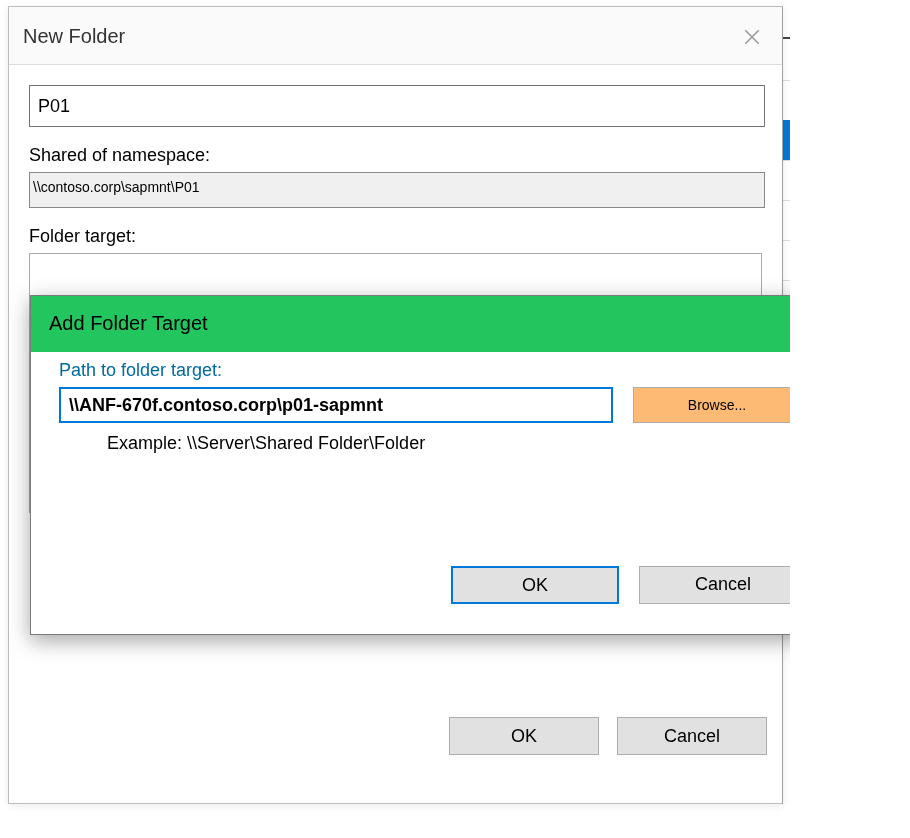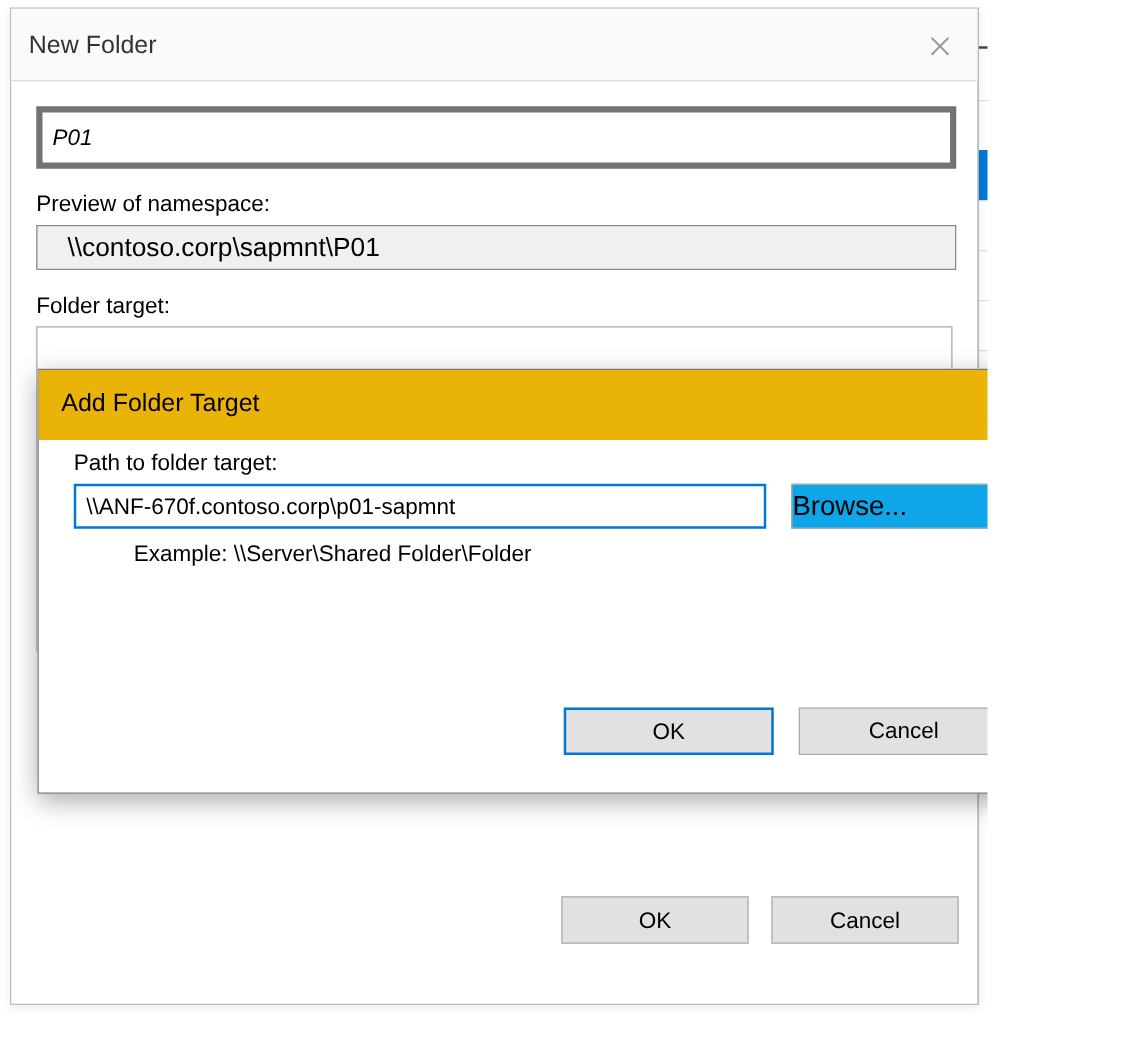--- a/index.html
+++ b/index.html
@@ -94,34 +94,33 @@
     padding: 20px 20px 0 20px;
   }
   .field-label {
     font-size: 18px;
     color: #000;
     margin-bottom: 6px;
   }
   .text-input {
     width: 736px;
     height: 36px;
-    border: 5px solid #737373;
+    border: 1px solid #737373;
     background: #fff;
     padding: 20px 8px;
     font-size: 18px;
     color: #000;
-    font-style: italic;
   }
   .text-readonly {
     width: 736px;
     height: 36px;
     border: 1px solid #888;
     background: #f0f0f0;
-    padding: 6px 24px;
-    font-size: 21px;
+    padding: 6px 3px;
+    font-size: 14px;
     color: #000;
     overflow: hidden;
     white-space: nowrap;
   }
   .gap { height: 18px; }
 
   .targets-list {
     height: 260px;
     border: 1px solid #aaa;
     background: #fff;
@@ -149,21 +148,21 @@
     top: 295px;
     width: 800px;
     height: 340px;
     background: #fff;
     border: 1px solid #7a7a7a;
     box-shadow: 0 6px 20px rgba(0,0,0,0.35);
   }
   .dialog2 .titlebar {
     position: relative;
     height: 56px;
-    background: #eab308;
+    background: #22c55e;
   }
   .dialog2 .title-text {
     position: absolute;
     left: 18px;
     top: 16px;
     font-size: 20px;
     color: #000;
   }
   .dialog2 .close-x {
     position: absolute;
@@ -184,45 +183,46 @@
     right: 28px;
     top: 62px;
     bottom: 0;
   }
   .d2-path {
     position: relative;
     margin-top: 2px;
   }
   .d2-path-label {
     font-size: 18px;
-    color: #000000;
+    color: #0369a1;
     margin-bottom: 6px;
   }
   .d2-path-row {
     display: flex;
     align-items: center;
     gap: 20px;
   }
   .d2-input {
     width: 554px;
     height: 36px;
     border: 2px solid #0078d7;
     background: #fff;
     padding: 4px 8px;
     font-size: 18px;
     color: #000;
+    font-weight: bold;
   }
   .d2-browse {
     width: 168px;
     height: 36px;
-    background: #0ea5e9;
+    background: #fdba74;
     border: 1px solid #adadad;
-    font-size: 22px;
-    color: #000;
-    text-align: left;
+    font-size: 14px;
+    color: #000;
+    text-align: center;
     line-height: 34px;
   }
   .d2-example {
     margin-top: 10px;
     font-size: 18px;
     color: #000;
     margin-left: 48px;
   }
 
   .d2-btn-ok, .d2-btn-cancel {
@@ -292,21 +292,21 @@
             <path d="M2 2 L14 14 M14 2 L2 14" stroke="#999" stroke-width="1.4" fill="none"></path>
           </svg>
       </div>
     </div>
 
     <div class="d1-body">
       <input class="text-input" type="text" value="P01" style="">
 
       <div class="gap"></div>
 
-      <div class="field-label">Preview of namespace:</div>
+      <div class="field-label">Shared of namespace:</div>
       <div class="text-readonly">\\contoso.corp\sapmnt\P01</div>
 
       <div class="gap"></div>
 
       <div class="field-label">Folder target:</div>
       <div class="targets-list"></div>
     </div>
 
     <div class="peek-btn"></div>
 

